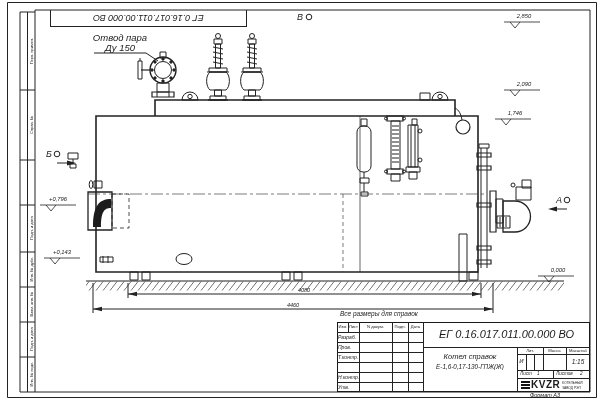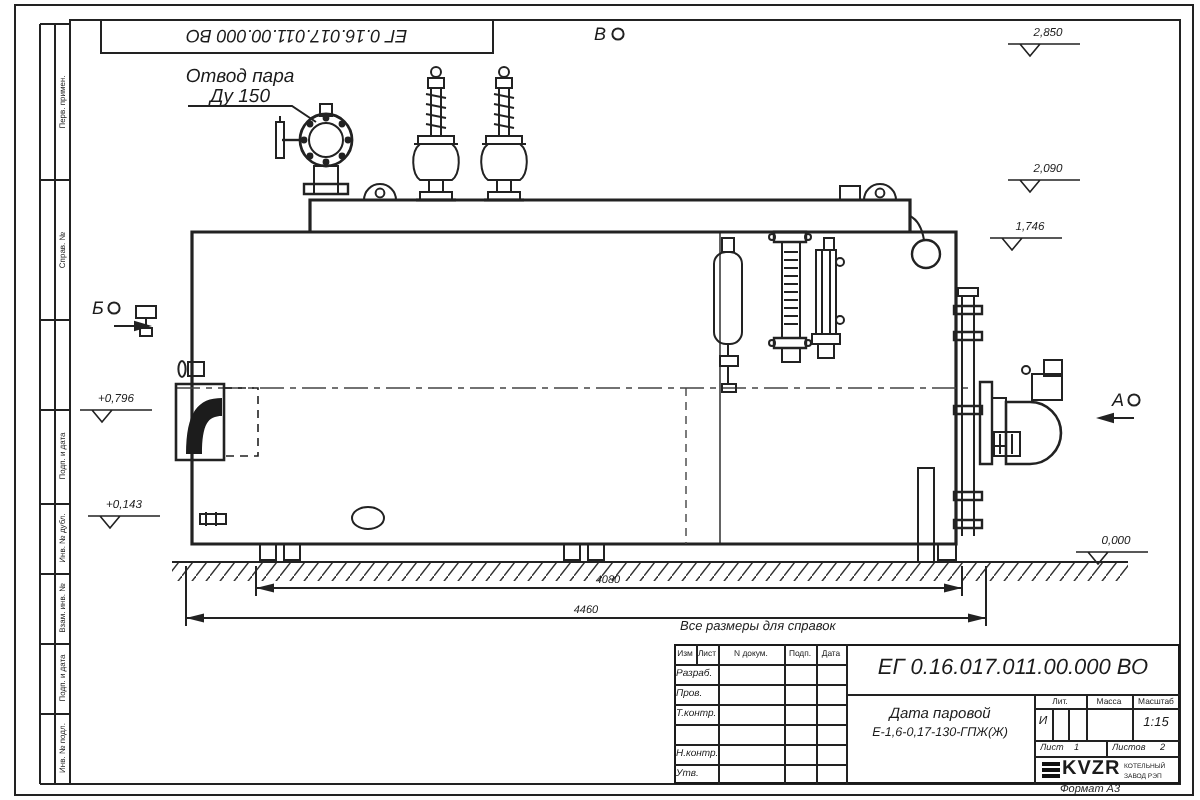--- a/index.html
+++ b/index.html
@@ -314,21 +314,21 @@
 <div class="cell tiny c" style="left:348px;top:324px;width:11px;">Лист</div>
 <div class="cell tiny c" style="left:359px;top:324px;width:33px;">N докум.</div>
 <div class="cell tiny c" style="left:392px;top:324px;width:16px;">Подп.</div>
 <div class="cell tiny c" style="left:408px;top:324px;width:15px;">Дата</div>
 <div class="cell it" style="left:338px;top:334px;font-size:5px;">Разраб.</div>
 <div class="cell it" style="left:338px;top:344px;font-size:5px;">Пров.</div>
 <div class="cell it" style="left:338px;top:354px;font-size:5px;">Т.контр.</div>
 <div class="cell it" style="left:338px;top:374px;font-size:5px;">Н.контр.</div>
 <div class="cell it" style="left:338px;top:384px;font-size:5px;">Утв.</div>
 <div class="cell it c" style="left:423px;top:328px;width:167px;font-size:11px;">ЕГ 0.16.017.011.00.000  ВО</div>
-<div class="cell it c" style="left:423px;top:352px;width:94px;font-size:7.5px;">Дата паровой</div>
+<div class="cell it c" style="left:423px;top:352px;width:94px;font-size:7.5px;">Котел справок</div>
 <div class="cell it c" style="left:423px;top:363px;width:94px;font-size:6.3px;">Е-1,6-0,17-130-ГПЖ(Ж)</div>
 <div class="cell tiny c" style="left:517px;top:348px;width:26px;">Лит.</div>
 <div class="cell tiny c" style="left:543px;top:348px;width:23px;">Масса</div>
 <div class="cell tiny c" style="left:566px;top:348px;width:24px;">Масштаб</div>
 <div class="cell it c" style="left:517px;top:358px;width:9px;font-size:6px;">И</div>
 <div class="cell it c" style="left:566px;top:358px;width:24px;font-size:6.5px;">1:15</div>
 <div class="cell it" style="left:520px;top:371px;font-size:4.6px;">Лист</div>
 <div class="cell it" style="left:537px;top:371px;font-size:4.6px;">1</div>
 <div class="cell it" style="left:556px;top:371px;font-size:4.6px;">Листов</div>
 <div class="cell it" style="left:580px;top:371px;font-size:4.6px;">2</div>

